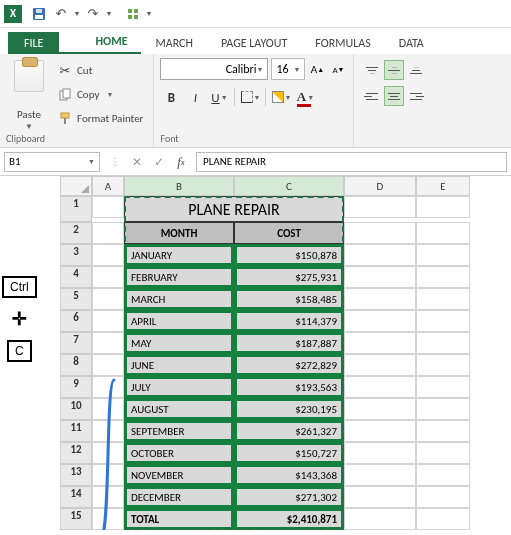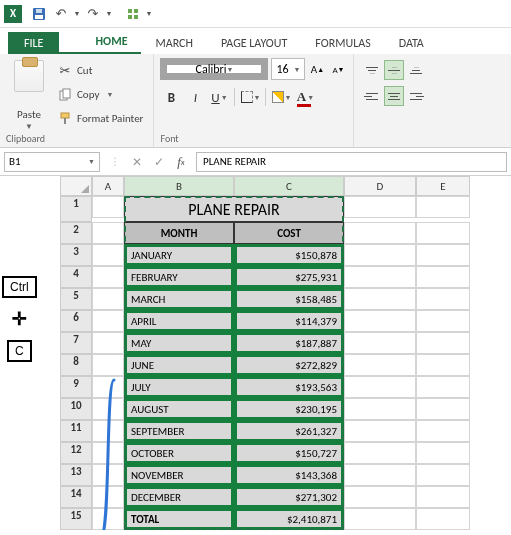--- a/index.html
+++ b/index.html
@@ -28,21 +28,21 @@
 .paste-icon::after { content: ""; position: absolute; top: -4px; left: 7px; width: 14px; height: 8px; background: #d8b26e; border: 1px solid #b8923e; border-radius: 2px; }
 .paste-label { font-size: 11px; color: #444; margin-top: 16px; }
 .paste-dd { font-size: 8px; color: #666; }
 
 .cut-col { display: flex; flex-direction: column; justify-content: flex-start; gap: 4px; padding: 2px 4px 0 6px; }
 .cut-item { display: flex; align-items: center; gap: 5px; font-size: 11px; color: #444; cursor: pointer; height: 20px; }
 .cut-item .ico { width: 14px; height: 14px; display: inline-flex; align-items: center; justify-content: center; font-size: 13px; }
 
 
 .font-row1 { display: flex; align-items: center; gap: 3px; }
-.font-name { width: 108px; height: 22px; border: 7px solid #a3a3a3; background: #fff; font-size: 12px; padding: 0 4px; display: flex; align-items: center; justify-content: center; }
+.font-name { width: 108px; height: 22px; border: 1px solid #a3a3a3; background: #fff; font-size: 12px; padding: 0 4px; display: flex; align-items: center; justify-content: flex-end; }
 .font-size { width: 34px; height: 22px; border: 1px solid #bbb; background: #fff; font-size: 12px; padding: 0 4px; display: flex; align-items: center; justify-content: space-between; }
 .inc-dec { width: 18px; height: 22px; border: 1px solid transparent; display: inline-flex; align-items: center; justify-content: center; font-size: 11px; cursor: pointer; }
 .inc-dec sup { font-size: 7px; }
 
 .font-row2 { display: flex; align-items: center; gap: 2px; margin-top: 6px; }
 .fbtn { width: 22px; height: 22px; display: inline-flex; align-items: center; justify-content: center; font-size: 13px; color: #333; cursor: pointer; }
 .fbtn .dd { font-size: 7px; margin-left: 1px; color: #666; }
 .border-ico { width: 12px; height: 12px; border: 1px solid #333; border-top: 1px dashed #888; border-right: 1px dashed #888; }
 .fill-ico { width: 12px; height: 12px; background: linear-gradient(to top right, #fff 50%, #ffc000 50%); border: 1px solid #888; position: relative; }
 .font-color-A { position: relative; }
@@ -358,21 +358,21 @@
       <div class="cell"></div>
       <div class="row-head near">14</div>
       <div class="cell blank-a"></div>
       <div class="cell data-cell">DECEMBER</div>
       <div class="cell data-cell num">$271,302</div>
       <div class="cell"></div>
       <div class="cell"></div>
       <div class="row-head near">15</div>
       <div class="cell blank-a"></div>
       <div class="cell data-cell" style="font-weight: bold;">TOTAL</div>
-      <div class="cell data-cell num" style="font-weight: normal;">$2,410,871</div>
+      <div class="cell data-cell num" style="font-weight: bold;">$2,410,871</div>
       <div class="cell"></div>
       <div class="cell"></div>
     </div>
   <div class="marquee" id="marquee" style="left: 64px; top: 20px; width: 220px; height: 334px;"></div>
   <svg class="brace" viewBox="0 0 18 320" preserveAspectRatio="none">
     <path d="M14 4 C6 4 10 150 2 160 C10 170 6 316 14 316" stroke="#2e75d6" stroke-width="3" fill="none" stroke-linecap="round"></path>
   </svg>
 </div>
 
 <div class="keys">

